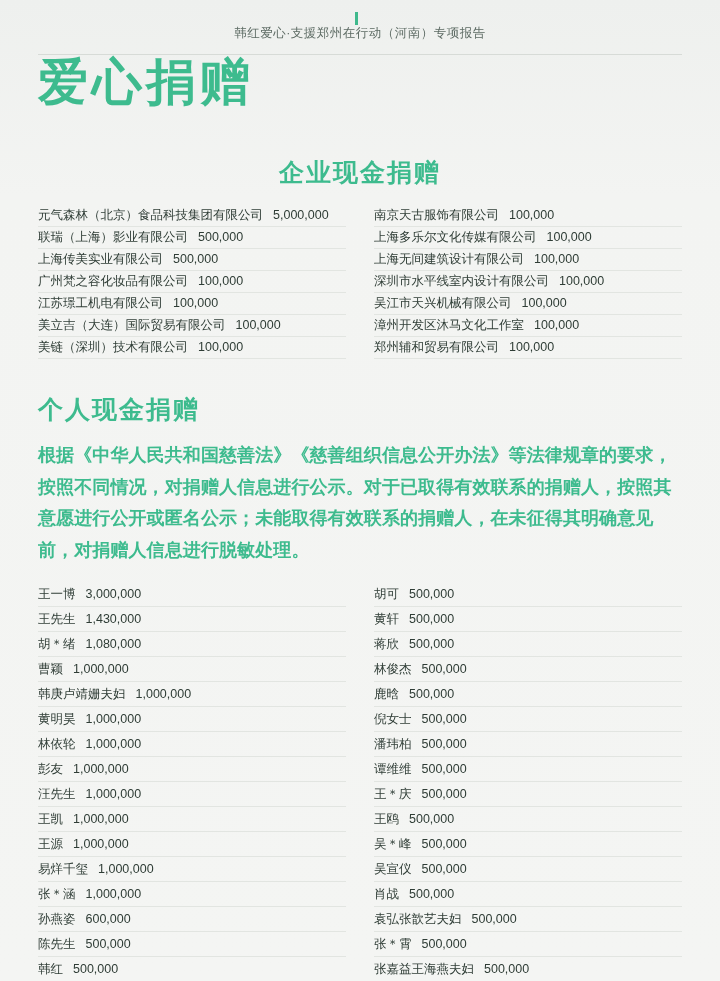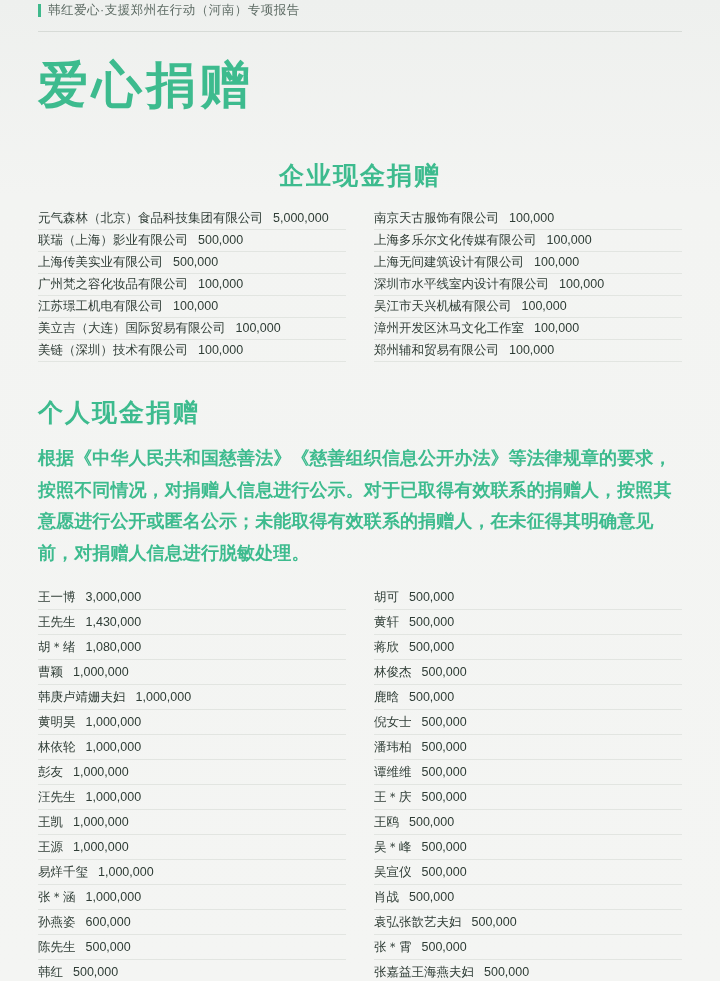--- a/index.html
+++ b/index.html
@@ -15,41 +15,41 @@
   }
   .page {
     position: relative;
     width: 720px;
     height: 981px;
     background: linear-gradient(180deg, #eef0ee 0%, #f3f4f2 20%, #f4f5f3 100%);
     box-sizing: border-box;
     padding: 0 38px;
   }
   .topbar {
-    padding-top: 2px;
+    padding-top: 12px;
     font-size: 12.5px;
     color: #5d6b64;
     letter-spacing: 0.5px;
     display: flex;
     align-items: center;
+    flex-direction: column;
   }
   .topbar-accent {
     display: inline-block;
     width: 3px;
     height: 13px;
     background: #3fb98c;
     margin-right: 7px;
   }
   .topdivider {
     margin-top: 12px;
     height: 1px;
     background: #d7dbd7;
   }
   .main-title {
-    margin-top: 26px;
     font-size: 50px;
     font-weight: bold;
     color: #3dbb8e;
     letter-spacing: 4px;
     line-height: 1.1;
   }
   .note {
     margin-top: 26px;
     font-size: 12px;
     color: #3a4a42;

